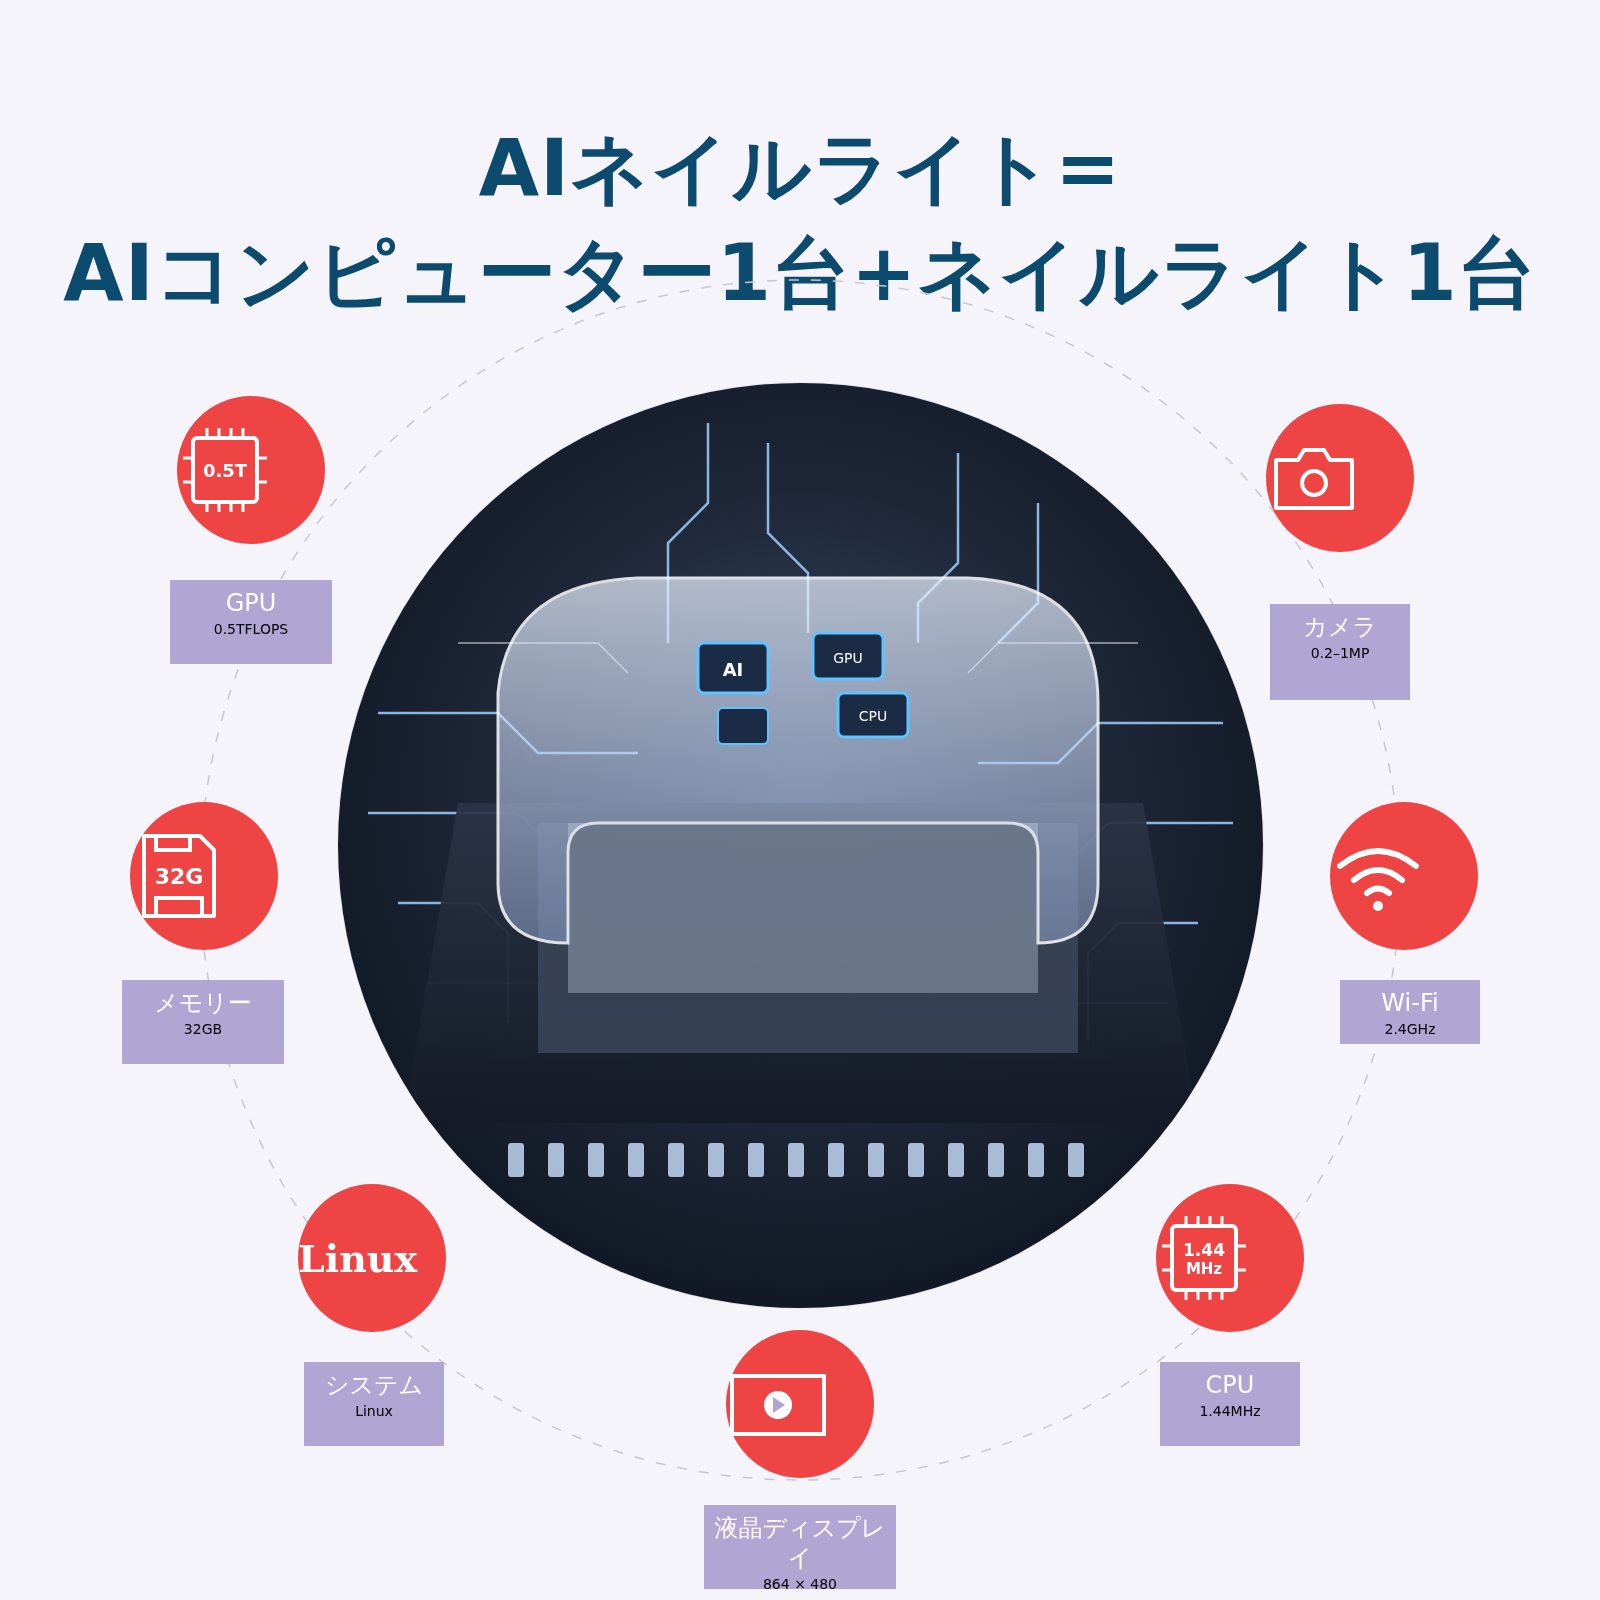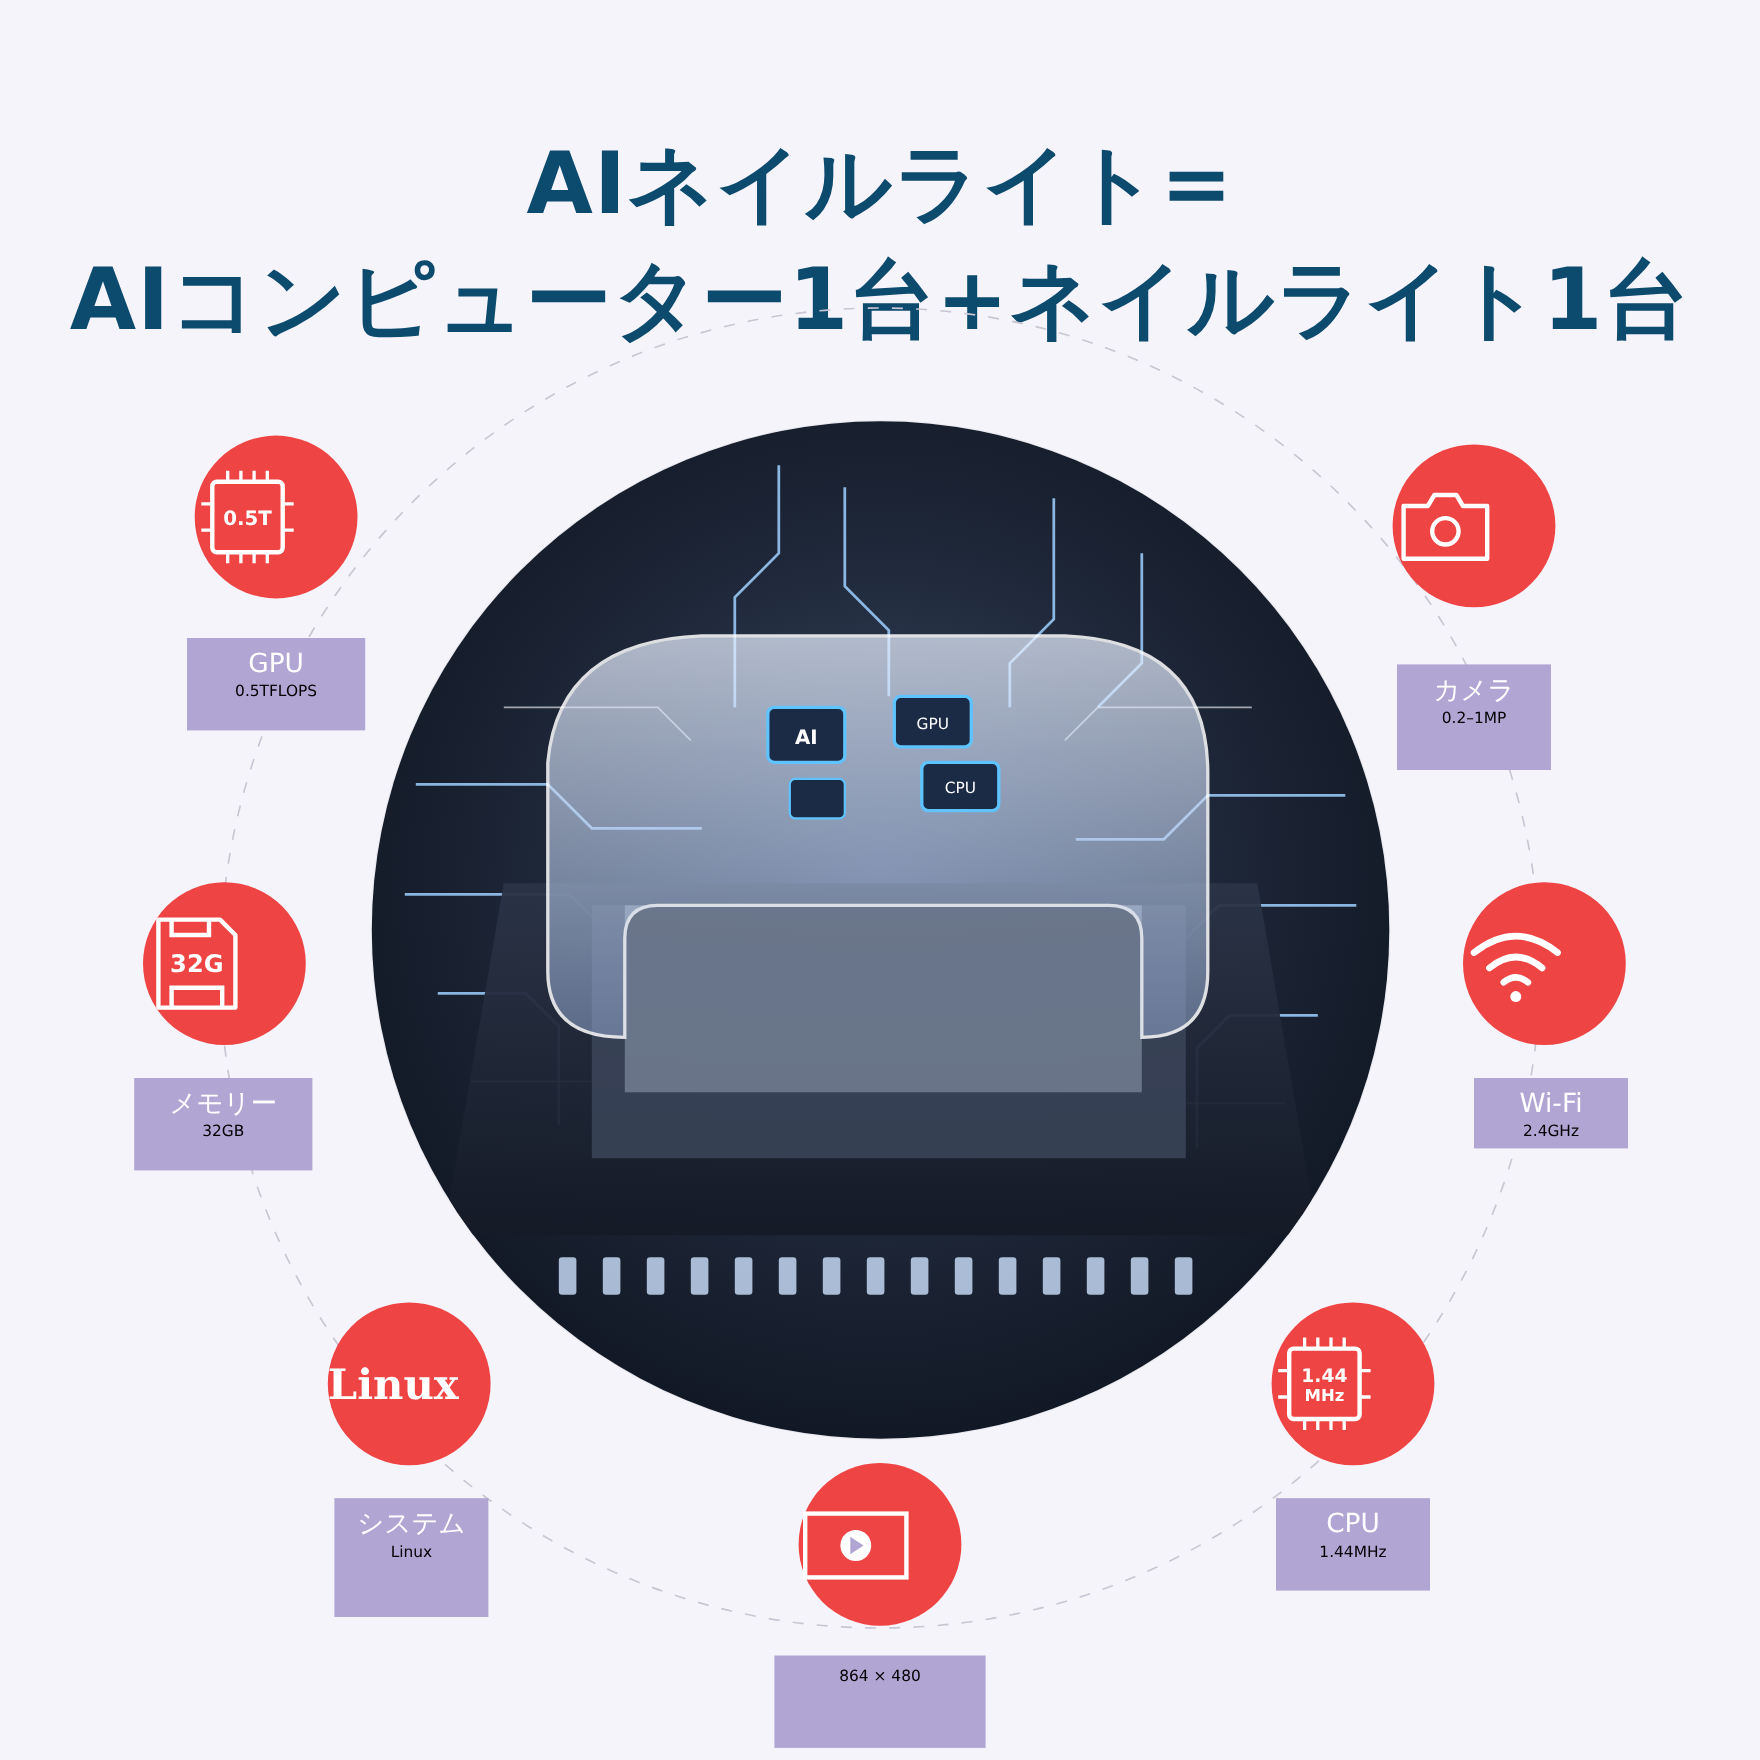--- a/index.html
+++ b/index.html
@@ -174,21 +174,21 @@
   </svg>
 </div>
 <div class="feat-label" style="left:1340px; top:980px; width:140px; height:64px;">
   <span class="t">Wi-Fi</span>
   <span class="s">2.4GHz</span>
 </div>
 
 <div class="feat-circle" style="left:298px; top:1184px;">
   <span class="linux-text">Linux</span>
 </div>
-<div class="feat-label" style="left:304px; top:1362px; width:140px; height:108px;">
+<div class="feat-label" style="left:304px; top:1362px; width:140px; height:84px;">
   <span class="t">システム</span>
   <span class="s">Linux</span>
 </div>
 
 <div class="feat-circle" style="left:1156px; top:1184px;text-decoration:underline;">
   <svg width="96" height="96" viewBox="0 0 96 96">
     <rect x="16" y="16" width="64" height="64" rx="4" fill="none" stroke="#fff" stroke-width="4"></rect>
     <g stroke="#fff" stroke-width="3">
       <line x1="30" y1="6" x2="30" y2="16"></line>
         <line x1="42" y1="6" x2="42" y2="16"></line>
@@ -213,14 +213,15 @@
 </div>
 
 <div class="feat-circle" style="left:726px; top:1330px;">
   <svg width="104" height="96" viewBox="0 0 104 96">
     <rect x="6" y="20" width="92" height="58" fill="none" stroke="#fff" stroke-width="4"></rect>
     <circle cx="52" cy="49" r="14" fill="#fff"></circle>
     <path d="M47 41 L59 49 L47 57 Z" fill="#b1a5d3"></path>
   </svg>
 </div>
 <div class="feat-label" style="left:704px; top:1505px; width:192px; height:84px;">
+  <span class="t">液晶ディスプレイ</span>
   <span class="s">864 × 480</span>
 </div>
 
 </body></html>

